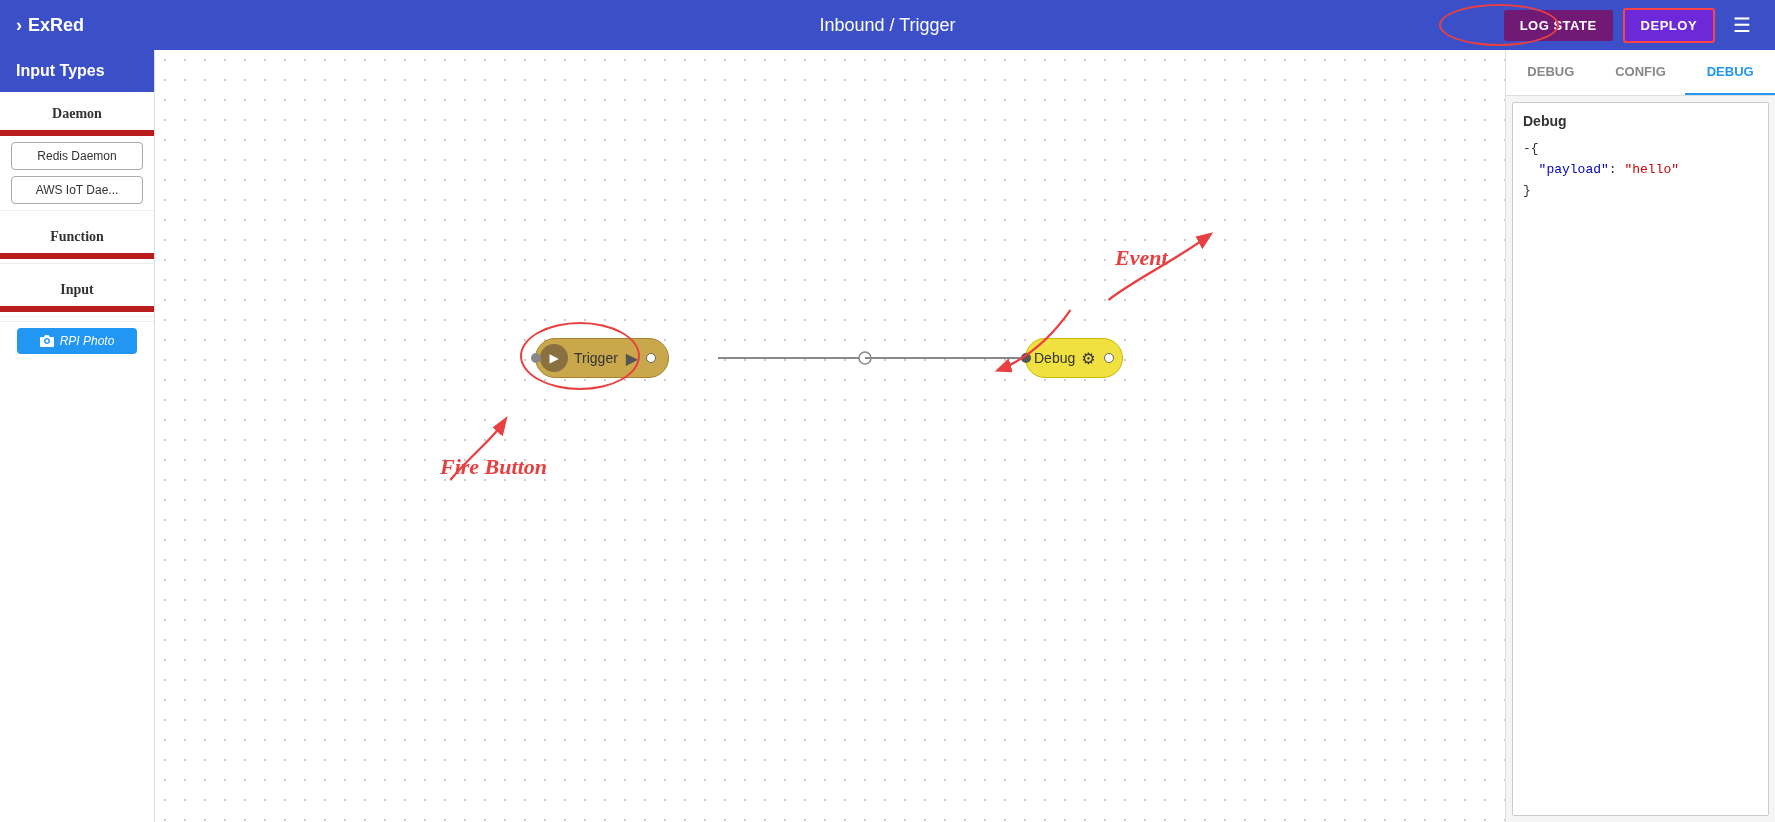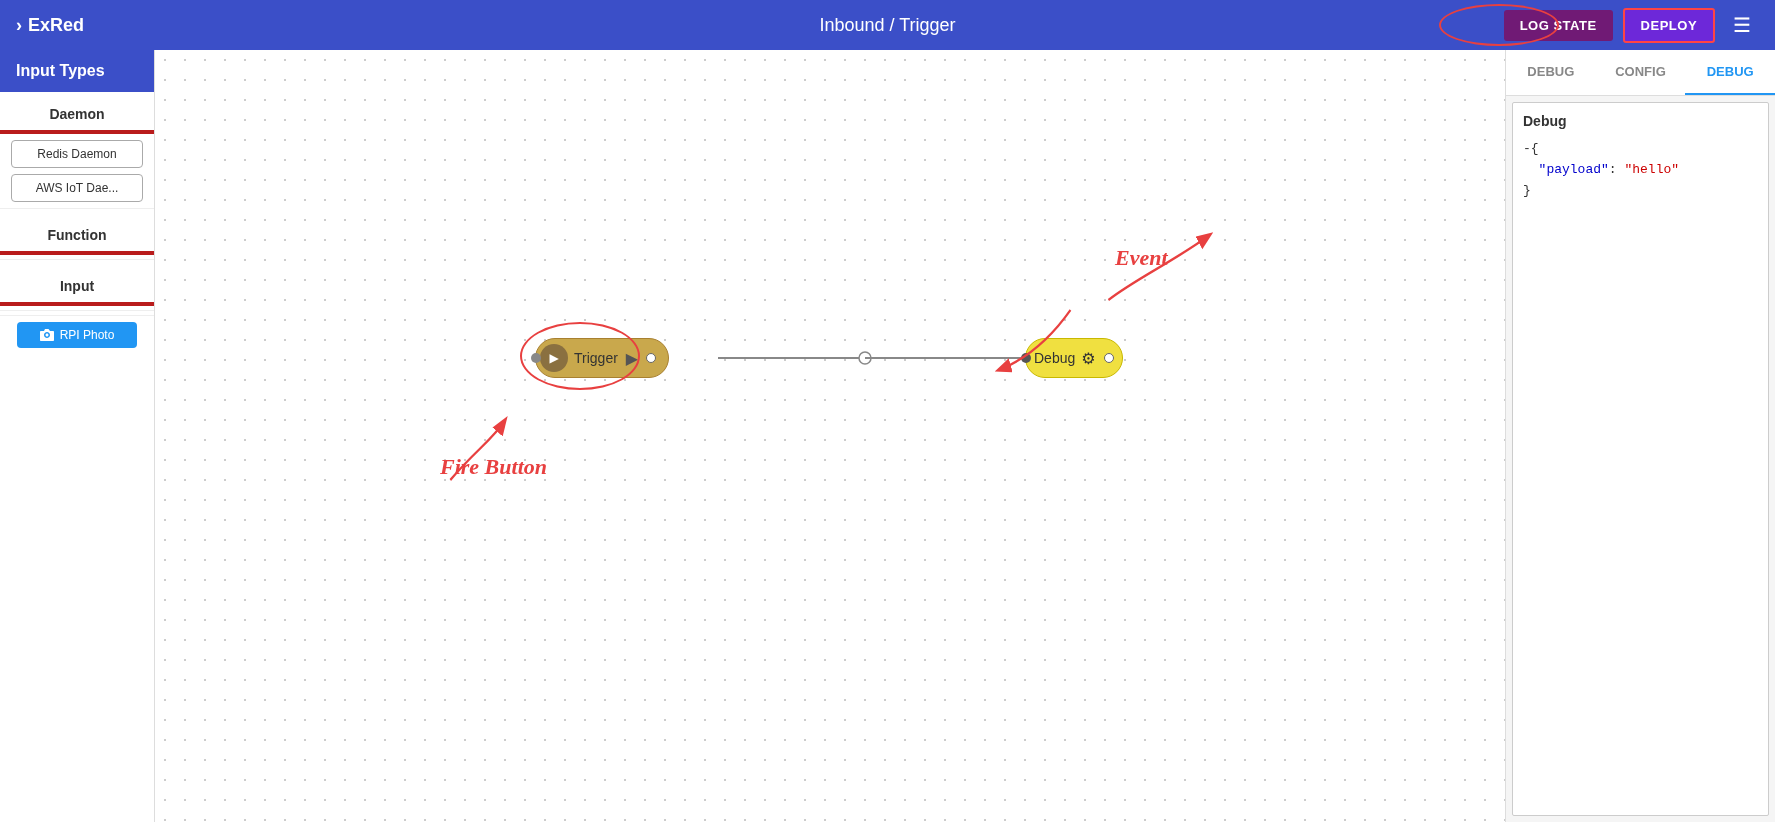--- a/index.html
+++ b/index.html
@@ -89,21 +89,22 @@
       padding: 12px 16px;
       font-size: 16px;
       font-weight: 600;
     }
     .sidebar-section-title {
       text-align: center;
       padding: 14px 8px 8px;
       font-size: 14px;
       font-weight: 600;
       color: #333;
-      border-bottom: 4px solid #b91c1c;
+      border-bottom: 6px solid #b91c1c;
+      font-family: Liberation Serif, serif;
     }
     .sidebar-node-btn {
       display: block;
       margin: 6px auto;
       padding: 6px 12px;
       background: white;
       border: 1px solid #aaa;
       border-radius: 4px;
       font-size: 12px;
       color: #333;
@@ -119,20 +120,21 @@
       padding: 6px 12px;
       background: #2196F3;
       border: none;
       border-radius: 4px;
       font-size: 12px;
       color: white;
       cursor: pointer;
       width: 120px;
       text-align: center;
       justify-content: center;
+      font-style: italic;
     }
     .sidebar-divider {
       border: none;
       border-top: 1px solid #eee;
       margin: 4px 0;
     }
 
     
     .canvas-area {
       flex: 1;

